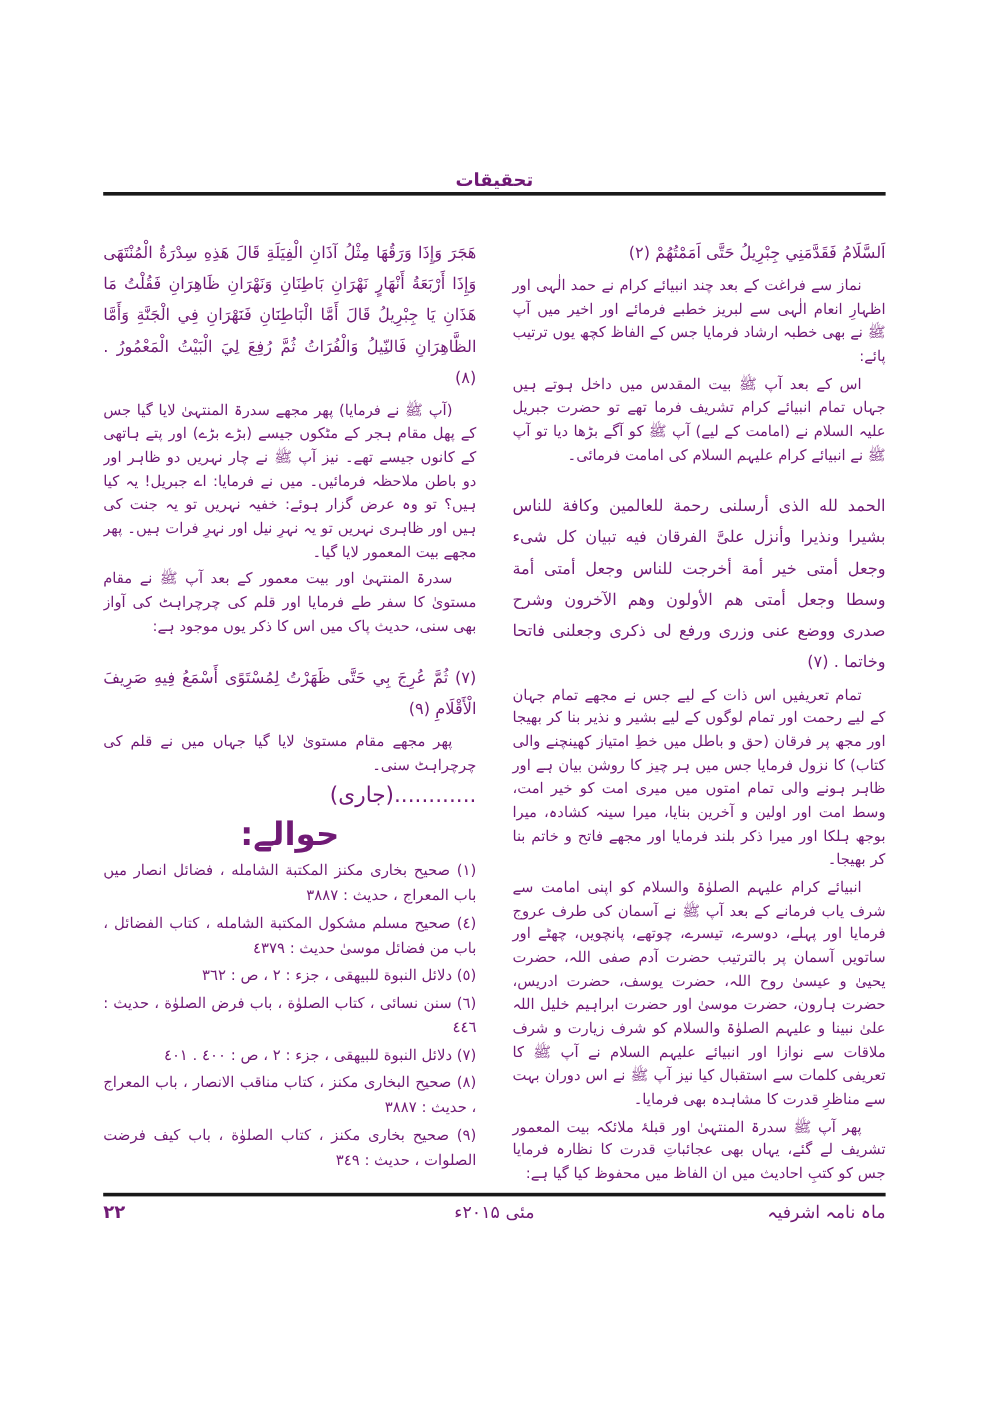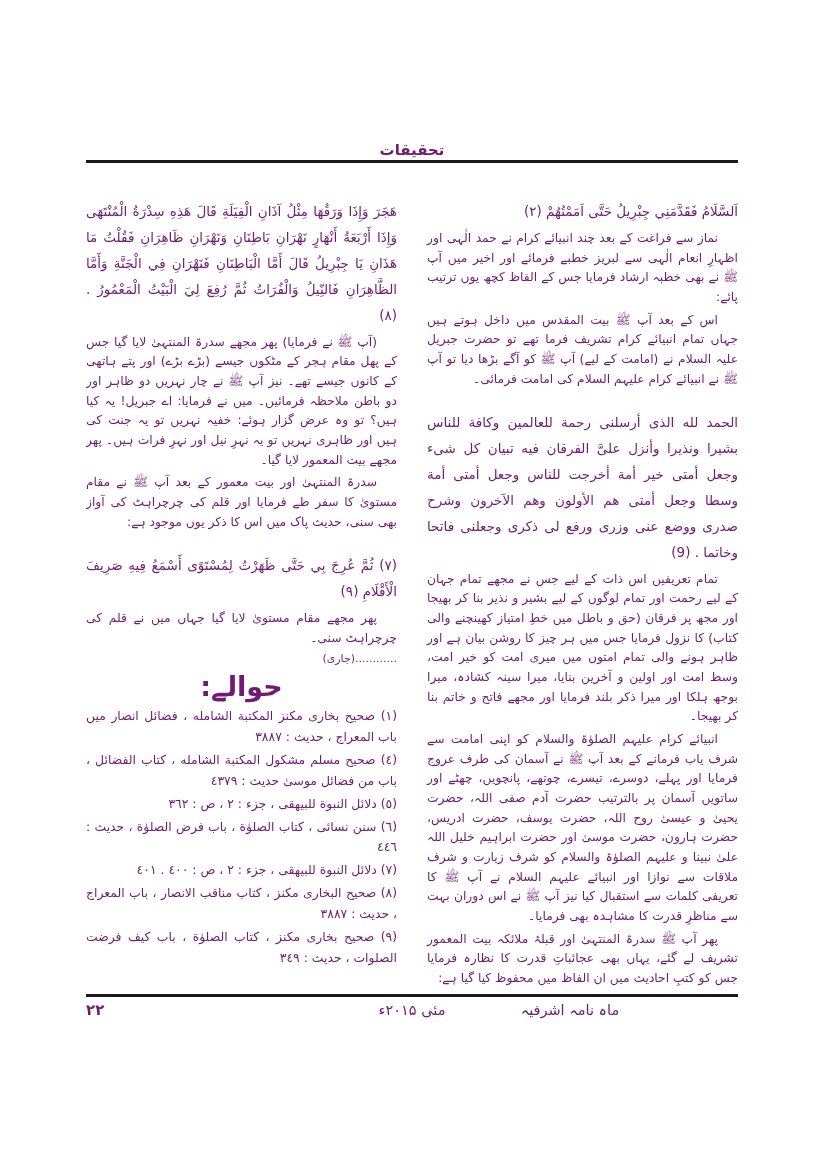--- a/index.html
+++ b/index.html
@@ -30,56 +30,56 @@
   p{margin:0;}
   p.ar{
     font-size:13.5px;line-height:1.92;
     text-align:justify;margin:21px 0 4px;
   }
   p.ur{
     font-size:12.3px;line-height:1.6;
     text-align:justify;text-indent:20px;margin:3px 0;
   }
   p.dots{
-    font-size:11px;text-align:right;margin:4px 0 2px;letter-spacing:1px;
+    font-size:18px;text-align:right;margin:4px 0 2px;letter-spacing:1px;
   }
   .refs-heading{
     font-size:27px;font-weight:bold;text-align:center;margin:6px 0 4px;
   }
   p.ref{
     font-size:12.4px;line-height:1.68;text-align:justify;margin:2px 0;
   }
   .footer-rule{
     position:absolute;right:88px;left:86px;top:994px;
     border-top:3px solid #191919;
   }
   .footer{
     position:absolute;right:88px;left:86px;top:1001px;
     display:flex;justify-content:space-between;align-items:baseline;
   }
-  .footer .mag{flex:1;text-align:left;font-size:14.5px;}
+  .footer .mag{flex:1;text-align:right;font-size:14.5px;}
   .footer .date{flex:1;text-align:center;font-size:14.5px;}
   .footer .pageno{flex:1;text-align:left;font-size:15px;font-weight:bold;}
 </style>
 </head>
 <body>
 
 <div class="page">
 
   <div class="masthead">
     <span class="title">تحقیقات</span>
   </div>
 
   <div class="content">
 
     <div class="col">
       <p class="ar">اَلسَّلَامُ فَقَدَّمَنِي جِبْرِيلُ حَتَّى اَمَمْتُهُمْ (٢)</p>
       <p class="ur">نماز سے فراغت کے بعد چند انبیائے کرام نے حمد الٰہی اور اظہارِ انعام الٰہی سے لبریز خطبے فرمائے اور اخیر میں آپ ﷺ نے بھی خطبہ ارشاد فرمایا جس کے الفاظ کچھ یوں ترتیب پائے:</p>
       <p class="ur">اس کے بعد آپ ﷺ بیت المقدس میں داخل ہوتے ہیں جہاں تمام انبیائے کرام تشریف فرما تھے تو حضرت جبریل علیہ السلام نے (امامت کے لیے) آپ ﷺ کو آگے بڑھا دیا تو آپ ﷺ نے انبیائے کرام علیہم السلام کی امامت فرمائی۔</p>
-      <p class="ar">الحمد لله الذى أرسلنى رحمة للعالمين وكافة للناس بشيرا ونذيرا وأنزل علىَّ الفرقان فيه تبيان كل شىء وجعل أمتى خير أمة أخرجت للناس وجعل أمتى أمة وسطا وجعل أمتى هم الأولون وهم الآخرون وشرح صدرى ووضع عنى وزرى ورفع لى ذكرى وجعلنى فاتحا وخاتما . (9)</p>
+      <p class="ar">الحمد لله الذى أرسلنى رحمة للعالمين وكافة للناس بشيرا ونذيرا وأنزل علىَّ الفرقان فيه تبيان كل شىء وجعل أمتى خير أمة أخرجت للناس وجعل أمتى أمة وسطا وجعل أمتى هم الأولون وهم الآخرون وشرح صدرى ووضع عنى وزرى ورفع لى ذكرى وجعلنى فاتحا وخاتما . (٧)</p>
       <p class="ur">تمام تعریفیں اس ذات کے لیے جس نے مجھے تمام جہان کے لیے رحمت اور تمام لوگوں کے لیے بشیر و نذیر بنا کر بھیجا اور مجھ پر فرقان (حق و باطل میں خطِ امتیاز کھینچنے والی کتاب) کا نزول فرمایا جس میں ہر چیز کا روشن بیان ہے اور ظاہر ہونے والی تمام امتوں میں میری امت کو خیر امت، وسط امت اور اولین و آخرین بنایا، میرا سینہ کشادہ، میرا بوجھ ہلکا اور میرا ذکر بلند فرمایا اور مجھے فاتح و خاتم بنا کر بھیجا۔</p>
       <p class="ur">انبیائے کرام علیہم الصلوٰۃ والسلام کو اپنی امامت سے شرف یاب فرمانے کے بعد آپ ﷺ نے آسمان کی طرف عروج فرمایا اور پہلے، دوسرے، تیسرے، چوتھے، پانچویں، چھٹے اور ساتویں آسمان پر بالترتیب حضرت آدم صفی اللہ، حضرت یحییٰ و عیسیٰ روح اللہ، حضرت یوسف، حضرت ادریس، حضرت ہارون، حضرت موسیٰ اور حضرت ابراہیم خلیل اللہ علیٰ نبینا و علیہم الصلوٰۃ والسلام کو شرف زیارت و شرف ملاقات سے نوازا اور انبیائے علیہم السلام نے آپ ﷺ کا تعریفی کلمات سے استقبال کیا نیز آپ ﷺ نے اس دوران بہت سے مناظرِ قدرت کا مشاہدہ بھی فرمایا۔</p>
       <p class="ur">پھر آپ ﷺ سدرۃ المنتہیٰ اور قبلۂ ملائکہ بیت المعمور تشریف لے گئے، یہاں بھی عجائباتِ قدرت کا نظارہ فرمایا جس کو کتبِ احادیث میں ان الفاظ میں محفوظ کیا گیا ہے:</p>
     </div>
 
     <div class="col">
       <p class="ar">هَجَرَ وَإِذَا وَرَقُهَا مِثْلُ آذَانِ الْفِيَلَةِ قَالَ هَذِهِ سِدْرَةُ الْمُنْتَهَى وَإِذَا أَرْبَعَةُ أَنْهَارٍ نَهْرَانِ بَاطِنَانِ وَنَهْرَانِ ظَاهِرَانِ فَقُلْتُ مَا هَذَانِ يَا جِبْرِيلُ قَالَ أَمَّا الْبَاطِنَانِ فَنَهْرَانِ فِي الْجَنَّةِ وَأَمَّا الظَّاهِرَانِ فَالنِّيلُ وَالْفُرَاتُ ثُمَّ رُفِعَ لِيَ الْبَيْتُ الْمَعْمُورُ . (٨)</p>
       <p class="ur">(آپ ﷺ نے فرمایا) پھر مجھے سدرۃ المنتہیٰ لایا گیا جس کے پھل مقام ہجر کے مٹکوں جیسے (بڑے بڑے) اور پتے ہاتھی کے کانوں جیسے تھے۔ نیز آپ ﷺ نے چار نہریں دو ظاہر اور دو باطن ملاحظہ فرمائیں۔ میں نے فرمایا: اے جبریل! یہ کیا ہیں؟ تو وہ عرض گزار ہوئے: خفیہ نہریں تو یہ جنت کی ہیں اور ظاہری نہریں تو یہ نہرِ نیل اور نہرِ فرات ہیں۔ پھر مجھے بیت المعمور لایا گیا۔</p>
       <p class="ur">سدرۃ المنتہیٰ اور بیت معمور کے بعد آپ ﷺ نے مقام مستویٰ کا سفر طے فرمایا اور قلم کی چرچراہٹ کی آواز بھی سنی، حدیث پاک میں اس کا ذکر یوں موجود ہے:</p>
       <p class="ar">(٧) ثُمَّ عُرِجَ بِي حَتَّى ظَهَرْتُ لِمُسْتَوًى أَسْمَعُ فِيهِ صَرِيفَ الْأَقْلَامِ (٩)</p>

